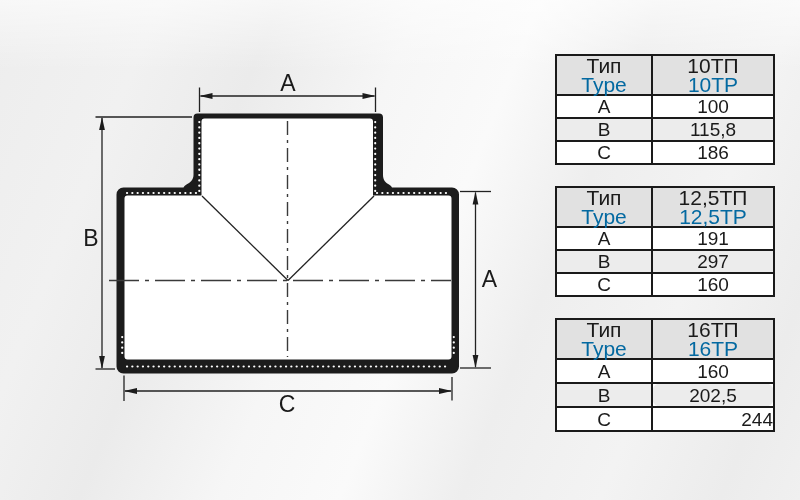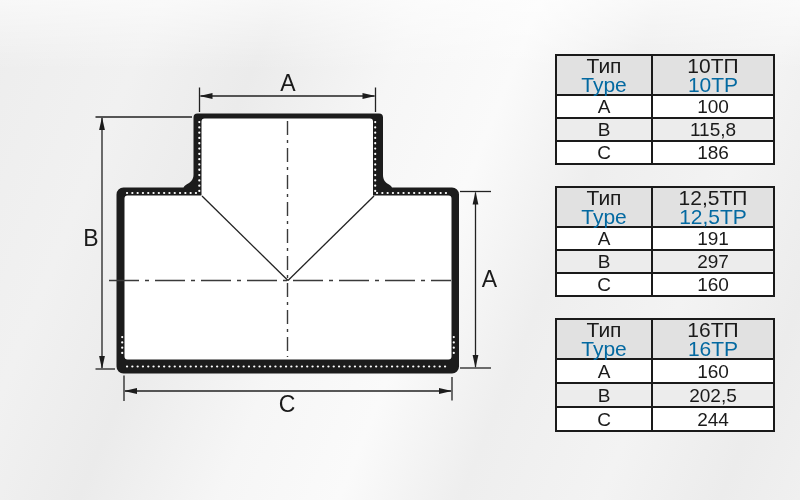--- a/index.html
+++ b/index.html
@@ -158,20 +158,20 @@
       <tr>
         <td class="hd c1">Тип<br><span class="sub">Type</span></td>
       <td class="hd">16ТП<br><span class="sub">16TP</span></td>
       </tr>
   <tr>
         <td class="rw" style="height:22px;">A</td>
         <td class="rw" style="height:22px;">160</td>
       </tr>
   <tr>
         <td class="rw g" style="height:22px;">B</td>
-        <td class="rw g" style="height:22px;">202,5</td>
+        <td class="rw g" style="height:22px;border-radius:9px;">202,5</td>
       </tr>
   <tr>
         <td class="rw" style="height:22px;">C</td>
-        <td class="rw" style="height:22px;">244</td>
+        <td class="rw" style="height:22px;text-align:right;">244</td>
       </tr>
 </tbody>
   </table>
 
 </body></html>

